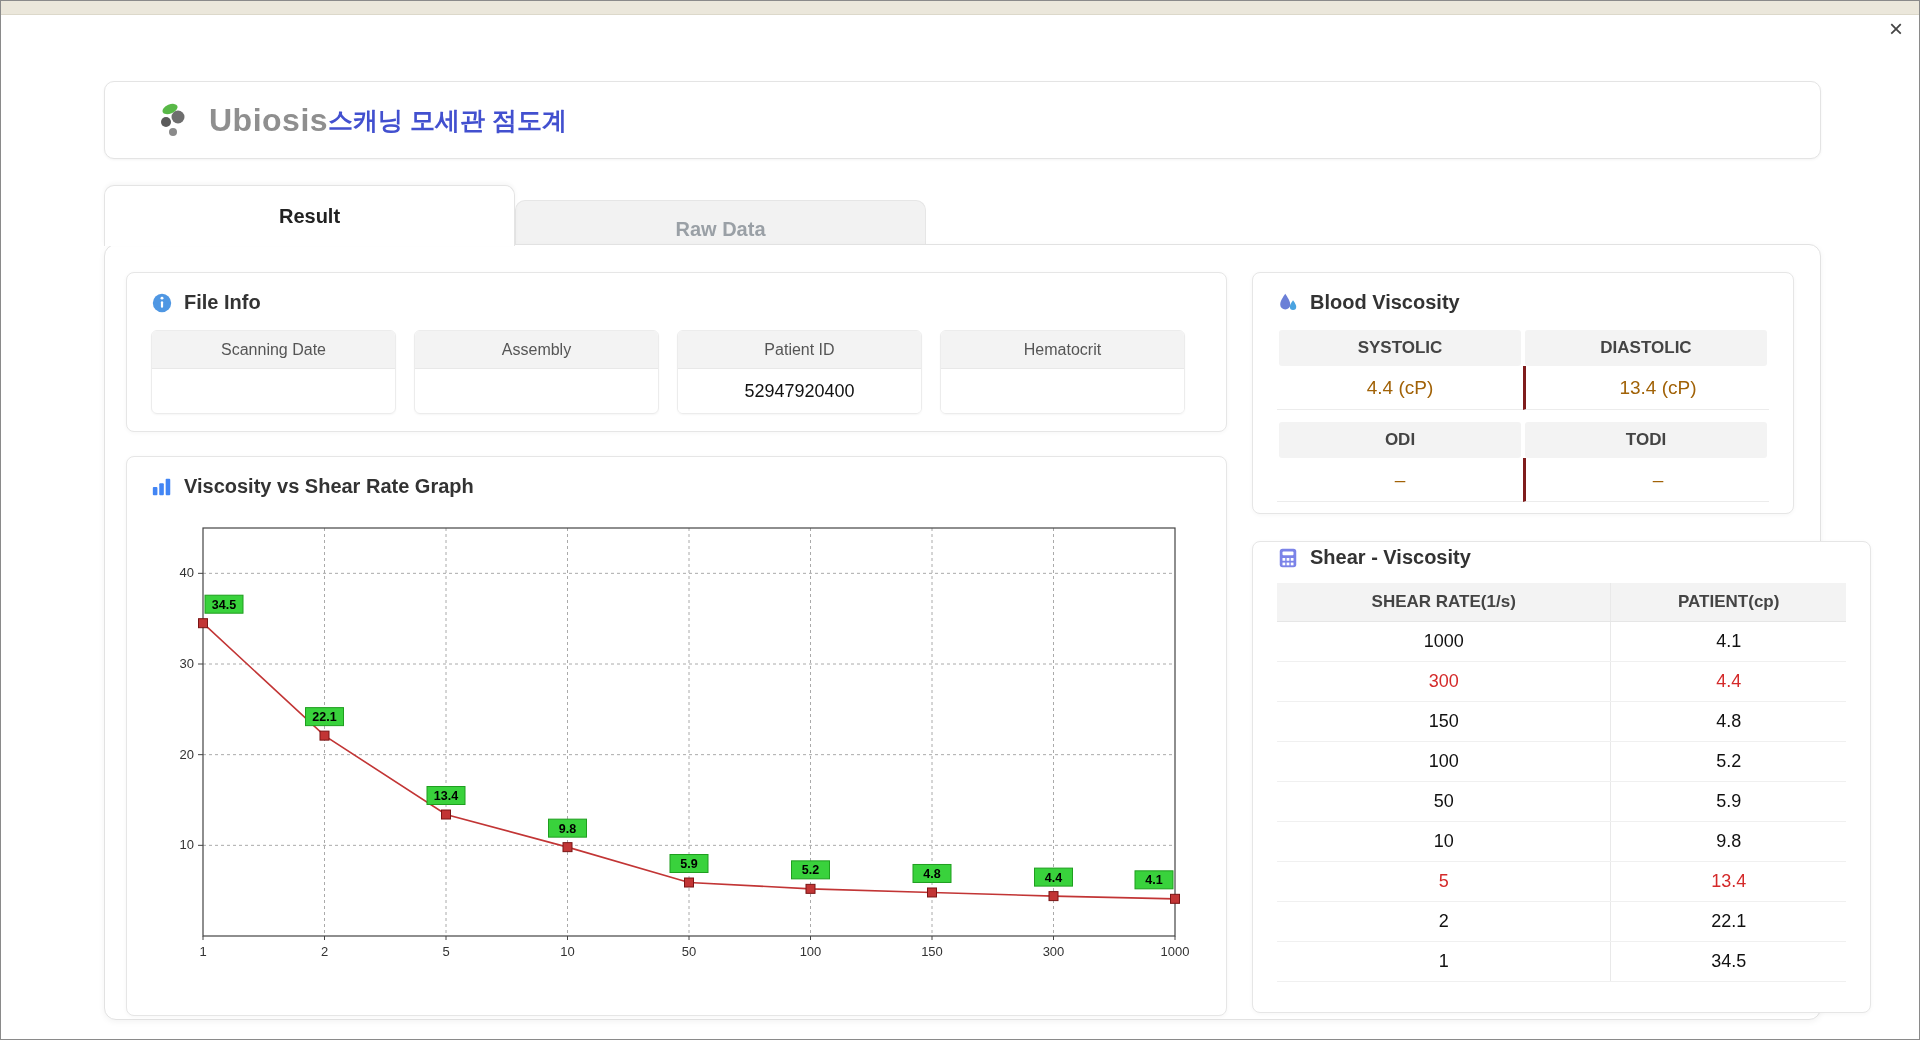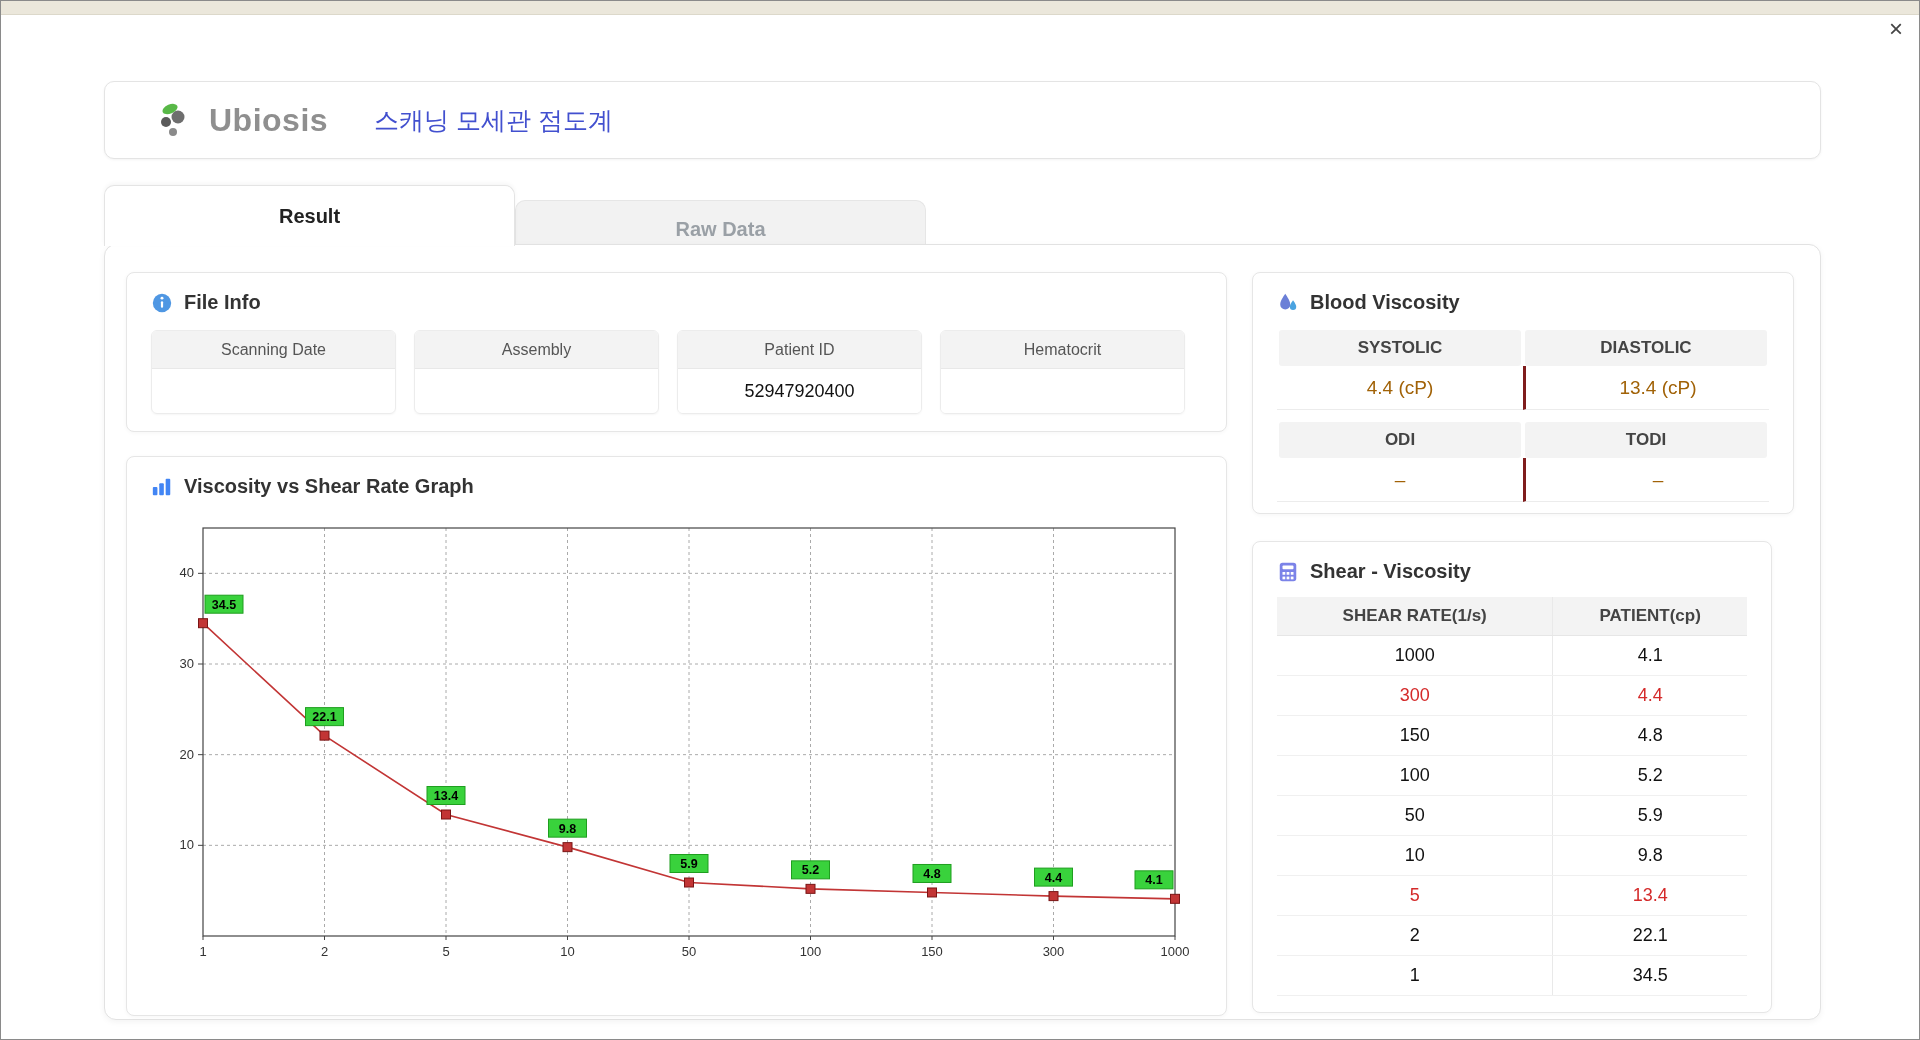--- a/index.html
+++ b/index.html
@@ -11,21 +11,21 @@
   .titlebar { position: absolute; top: 0; left: 0; right: 0; height: 14px;
               background: #ebe7db; border-bottom: 1px solid #dcd8ca; }
   .close-btn { position: absolute; top: 16px; right: 16px; font-size: 24px; line-height: 1;
                color: #444; cursor: pointer; z-index: 10; }
 
   .header-card { position: absolute; left: 103px; top: 80px; width: 1717px; height: 78px;
                  background: #fff; border: 1px solid #e4e4e4; border-radius: 10px;
                  box-shadow: 0 1px 3px rgba(0,0,0,.05); display: flex; align-items: center; }
   .logo { display: flex; align-items: center; gap: 6px; margin-left: 52px; }
   .logo-text { font-size: 32px; font-weight: 600; color: #8f8f8f; letter-spacing: .5px; }
-  .app-title { margin-left: 46px; font-size: 25px; font-weight: 400; color: #4250cf; }
+  .app-title { font-size: 25px; font-weight: 700; color: #4250cf; }
 
   .tab { position: absolute; display: flex; align-items: center; justify-content: center;
          font-size: 20px; border-radius: 10px 10px 0 0; cursor: pointer; }
   .tab.active { left: 103px; top: 184px; width: 411px; height: 61px; background: #fff;
                 border: 1px solid #e4e4e4; border-bottom: none; color: #222; font-weight: 700;
                 z-index: 3; box-shadow: 0 -2px 4px rgba(0,0,0,.04); }
   .tab.inactive { left: 514px; top: 199px; width: 411px; height: 57px; background: #f2f2f2;
                   border: 1px solid #e6e6e6; border-bottom: none; color: #9aa0a6; font-weight: 600; }
 
   .main-panel { position: absolute; left: 103px; top: 243px; width: 1717px; height: 776px;
@@ -53,21 +53,21 @@
   .blood-card { left: 1147px; top: 27px; width: 542px; height: 242px; padding: 18px 24px; }
   .bv-table { margin-top: 16px; }
   .bv-row { display: grid; grid-template-columns: 1fr 1fr; }
   .bv-head-cell { height: 36px; background: #f3f3f3; color: #444; font-size: 17px; font-weight: 600;
                   display: flex; align-items: center; justify-content: center; margin: 0 2px; border-radius: 3px; }
   .bv-val-cell { height: 44px; color: #a16207; font-size: 19px; border-bottom: 1px solid #ececec;
                  display: flex; align-items: center; justify-content: center; }
   .bv-val-cell.second { border-left: 3px solid #7f1d1d; padding-left: 21px; }
   .bv-group + .bv-group { margin-top: 12px; }
 
-  .shear-card { left: 1147px; top: 296px; width: 520px; height: 472px; padding: 18px 24px; }
+  .shear-card { left: 1147px; top: 296px; width: 619px; height: 472px; padding: 4px 24px; }
   .shear-table { width: 100%; margin-top: 14px; border-collapse: collapse; }
   .shear-table th { height: 38px; background: #f3f3f3; color: #444; font-size: 17px; font-weight: 600;
                     text-align: center; border-bottom: 1px solid #e6e6e6; }
   .shear-table td { height: 40px; font-size: 18px; color: #111; text-align: center;
                     border-bottom: 1px solid #f0f0f0; }
   .shear-table th:last-child, .shear-table td:last-child { border-left: 1px solid #e9e9e9; }
 </style>
 </head>
 <body>
 

